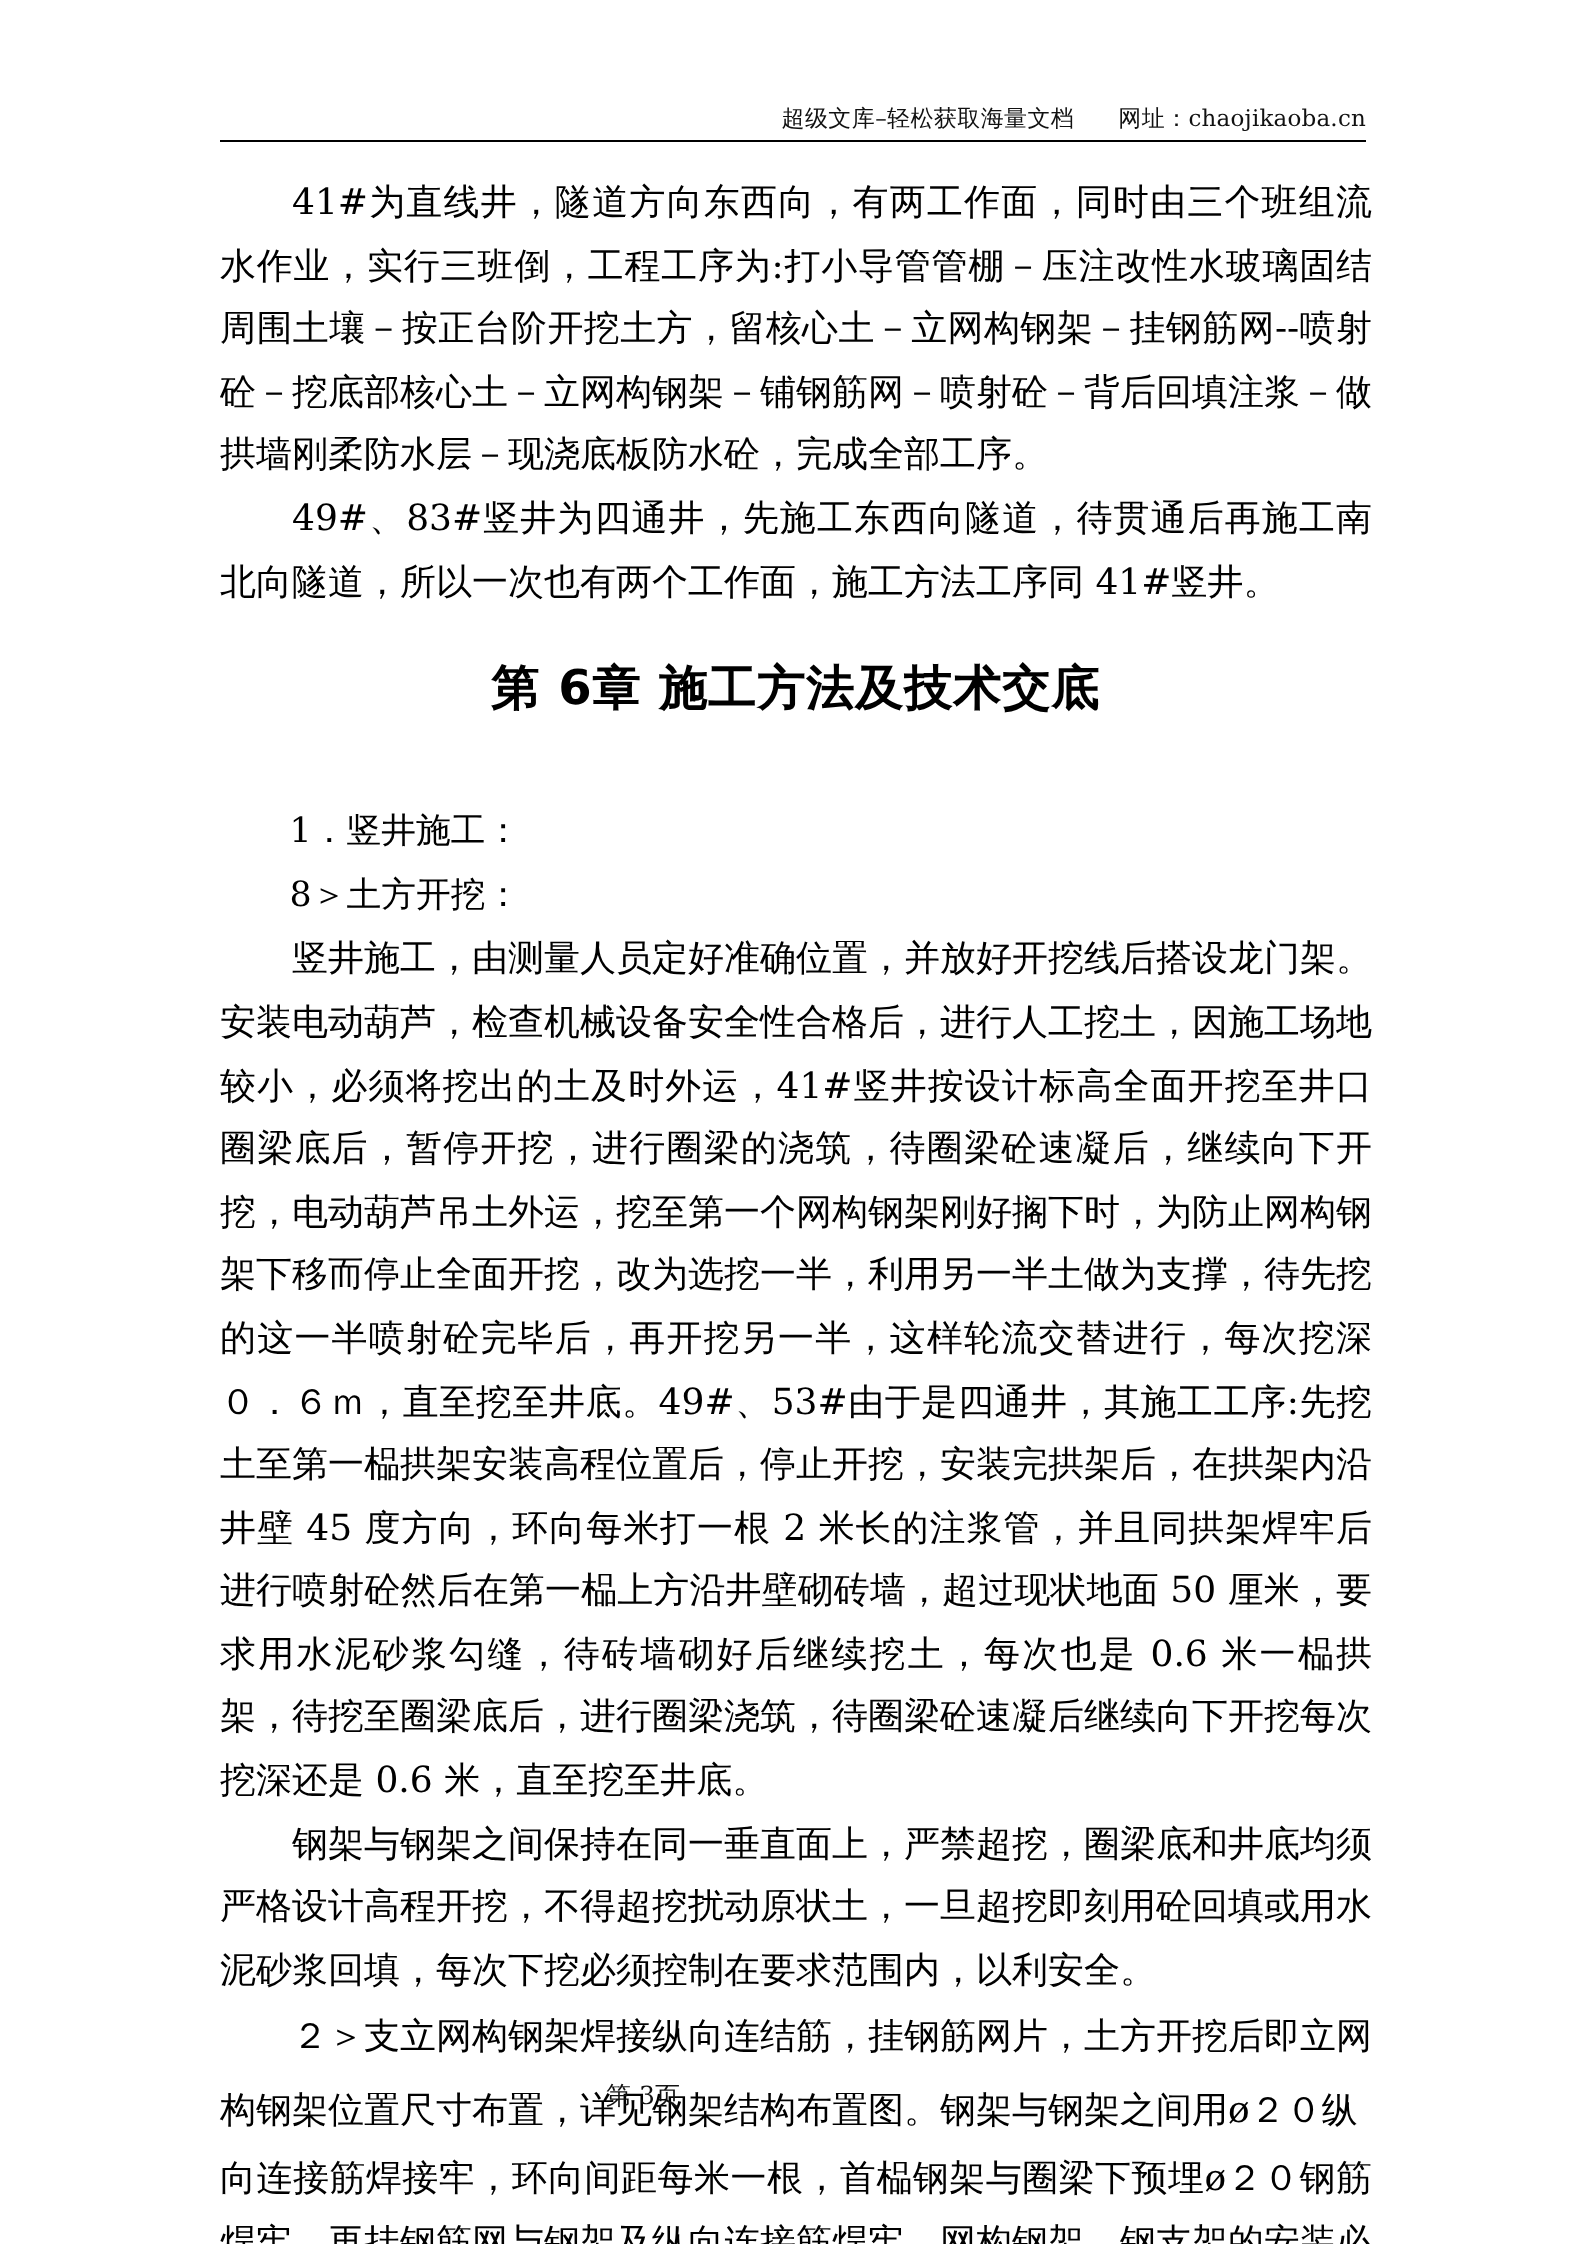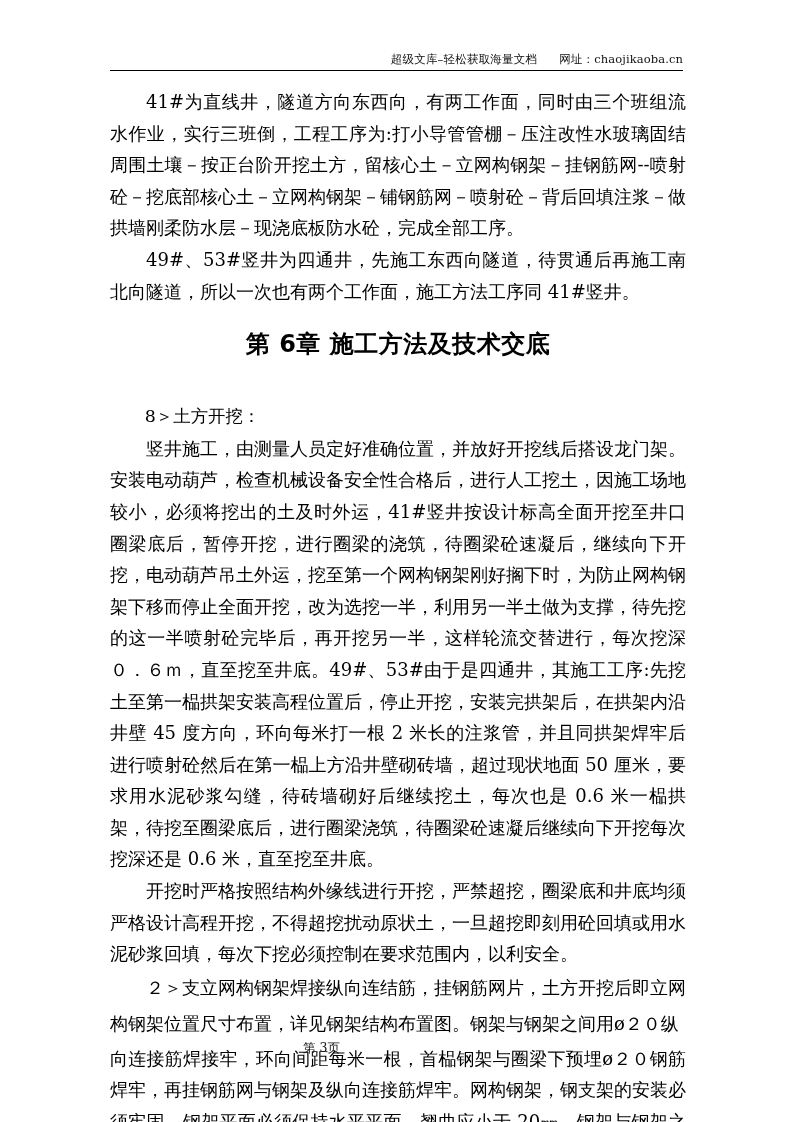--- a/index.html
+++ b/index.html
@@ -121,32 +121,33 @@
     <div class="header-line-text">
       <span>超级文库–轻松获取海量文档</span><span class="header-gap"></span><span>网址：</span><span class="header-url">chaojikaoba.cn</span>
     </div>
     <div class="header-rule"></div>
   </div>
 
   <div class="content">
 
     <p class="para">41#为直线井，隧道方向东西向，有两工作面，同时由三个班组流水作业，实行三班倒，工程工序为:打小导管管棚－压注改性水玻璃固结周围土壤－按正台阶开挖土方，留核心土－立网构钢架－挂钢筋网--喷射砼－挖底部核心土－立网构钢架－铺钢筋网－喷射砼－背后回填注浆－做拱墙刚柔防水层－现浇底板防水砼，完成全部工序。</p>
 
-    <p class="para">49#、53#竖井为四通井，先施工东西向隧道，待贯通后再施工南北向隧道，所以一次也有两个工作面，施工方法工序同 41#竖井。</p>
+    <p class="para">49#、83#竖井为四通井，先施工东西向隧道，待贯通后再施工南北向隧道，所以一次也有两个工作面，施工方法工序同 41#竖井。</p>
 
     <div class="heading-block">
       <h1 class="chapter-heading">第 6章 施工方法及技术交底</h1>
     </div>
 
+    <p class="subitem">1．竖井施工：</p>
 
     <p class="subitem">8＞土方开挖：</p>
 
     <p class="para">竖井施工，由测量人员定好准确位置，并放好开挖线后搭设龙门架。安装电动葫芦，检查机械设备安全性合格后，进行人工挖土，因施工场地较小，必须将挖出的土及时外运，41#竖井按设计标高全面开挖至井口圈梁底后，暂停开挖，进行圈梁的浇筑，待圈梁砼速凝后，继续向下开挖，电动葫芦吊土外运，挖至第一个网构钢架刚好搁下时，为防止网构钢架下移而停止全面开挖，改为选挖一半，利用另一半土做为支撑，待先挖的这一半喷射砼完毕后，再开挖另一半，这样轮流交替进行，每次挖深０．６ｍ，直至挖至井底。49#、53#由于是四通井，其施工工序:先挖土至第一榀拱架安装高程位置后，停止开挖，安装完拱架后，在拱架内沿井壁 45 度方向，环向每米打一根 2 米长的注浆管，并且同拱架焊牢后进行喷射砼然后在第一榀上方沿井壁砌砖墙，超过现状地面 50 厘米，要求用水泥砂浆勾缝，待砖墙砌好后继续挖土，每次也是 0.6 米一榀拱架，待挖至圈梁底后，进行圈梁浇筑，待圈梁砼速凝后继续向下开挖每次挖深还是 0.6 米，直至挖至井底。</p>
 
-    <p class="para">开挖时严格按照结构外缘线进行开挖，严禁超挖，圈梁底和井底均须严格设计高程开挖，不得超挖扰动原状土，一旦超挖即刻用砼回填或用水泥砂浆回填，每次下挖必须控制在要求范围内，以利安全。</p>
+    <p class="para">钢架与钢架之间保持在同一垂直面上，严禁超挖，圈梁底和井底均须严格设计高程开挖，不得超挖扰动原状土，一旦超挖即刻用砼回填或用水泥砂浆回填，每次下挖必须控制在要求范围内，以利安全。</p>
 
     <p class="para loose">２＞支立网构钢架焊接纵向连结筋，挂钢筋网片，土方开挖后即立网构钢架位置尺寸布置，详见钢架结构布置图。钢架与钢架之间用ø２０纵</p>
 
     <p class="para noindent">向连接筋焊接牢，环向间距每米一根，首榀钢架与圈梁下预埋ø２０钢筋焊牢，再挂钢筋网与钢架及纵向连接筋焊牢。网构钢架，钢支架的安装必须牢固，钢架平面必须保持水平平面，翘曲应小于 20㎜，钢架与钢架之间保持在同一垂直面上，允许偏差小于２０㎜，钢筋搭接长度１０ｄ〈ｄ－－钢筋直径〉钢架与岩面之间必须楔紧。</p>
 
   </div>
 
   <div class="footer">
     <span>第 3页</span>
   </div>

